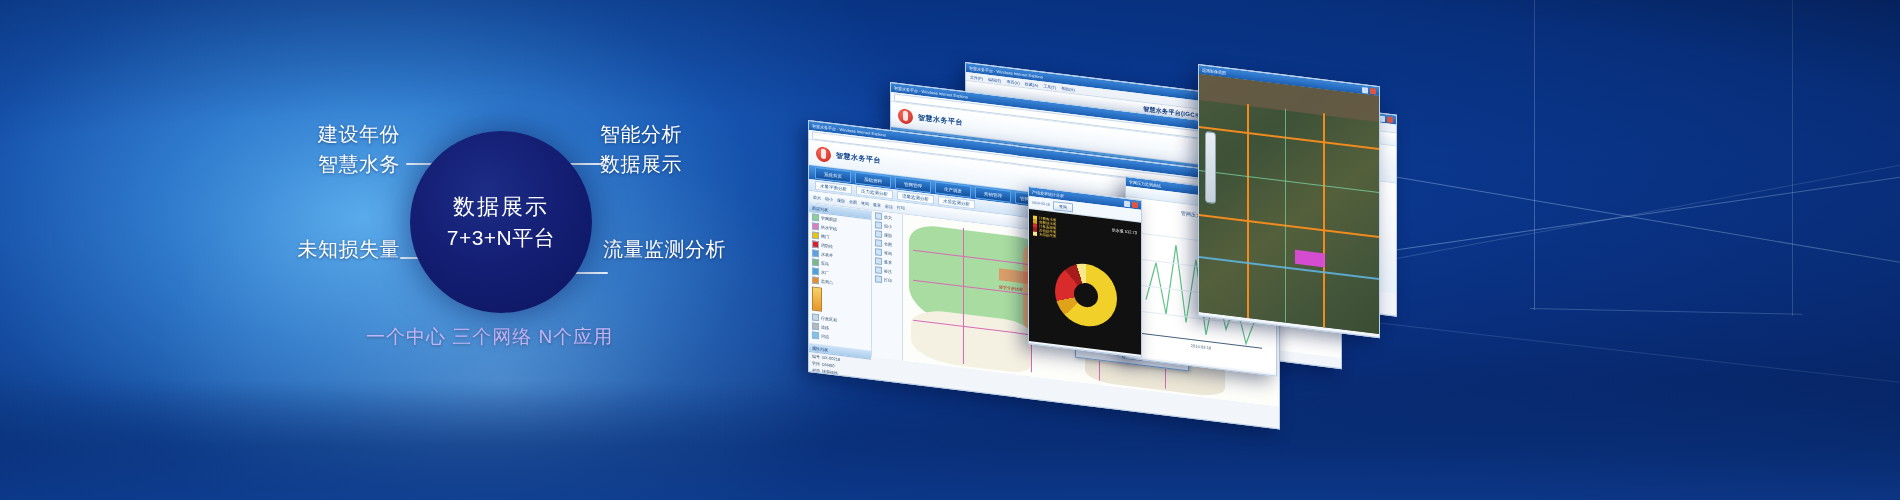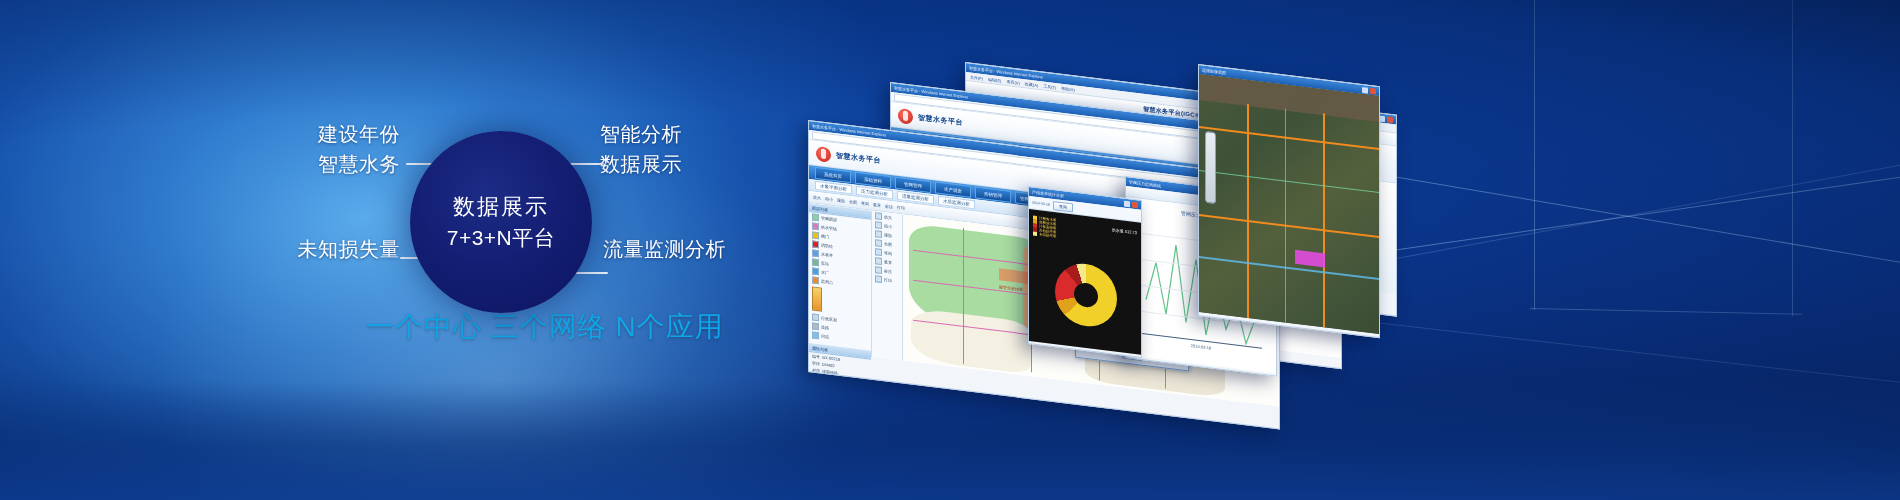--- a/index.html
+++ b/index.html
@@ -38,21 +38,21 @@
   .c-en .sp{display:inline-block;width:10px;}
   .c-sub{color:#fff;font-size:21px;line-height:1;letter-spacing:.5px;white-space:nowrap;}
 
   .lbl{position:absolute;color:#ffffff;font-size:20px;line-height:30px;z-index:5;
     text-shadow:0 1px 3px rgba(4,22,70,.5);white-space:nowrap;letter-spacing:.5px;}
   .lbl.r{text-align:left;}
   .lbl.l{text-align:right;}
 
   .conn{position:absolute;height:2px;background:rgba(255,255,255,.88);z-index:4;border-radius:1px;}
 
-  .tagline{position:absolute;left:366px;top:308px;color:#0ea5e9;font-size:28px;letter-spacing:1px;
+  .tagline{position:absolute;left:366px;top:324px;color:#c4b5fd;font-size:19px;letter-spacing:1px;
     z-index:5;white-space:nowrap;text-shadow:0 1px 3px rgba(40,20,0,.35);}
 
   
   .stack{position:absolute;left:780px;top:0;width:1120px;height:500px;z-index:3;}
   .win{position:absolute;background:#f2f6fb;border:1px solid #b9cfe6;
     box-shadow:-6px 6px 18px rgba(2,16,55,.45);overflow:hidden;}
   .win .tbar{height:9px;background:linear-gradient(180deg,#3b86d8,#1b5fb5);
     display:flex;align-items:center;padding:0 3px;gap:3px;}
   .win .tbar .tt{font-size:4px;color:#eaf3ff;white-space:nowrap;overflow:hidden;}
   .win .tbar .btns{margin-left:auto;display:flex;gap:2px;}

